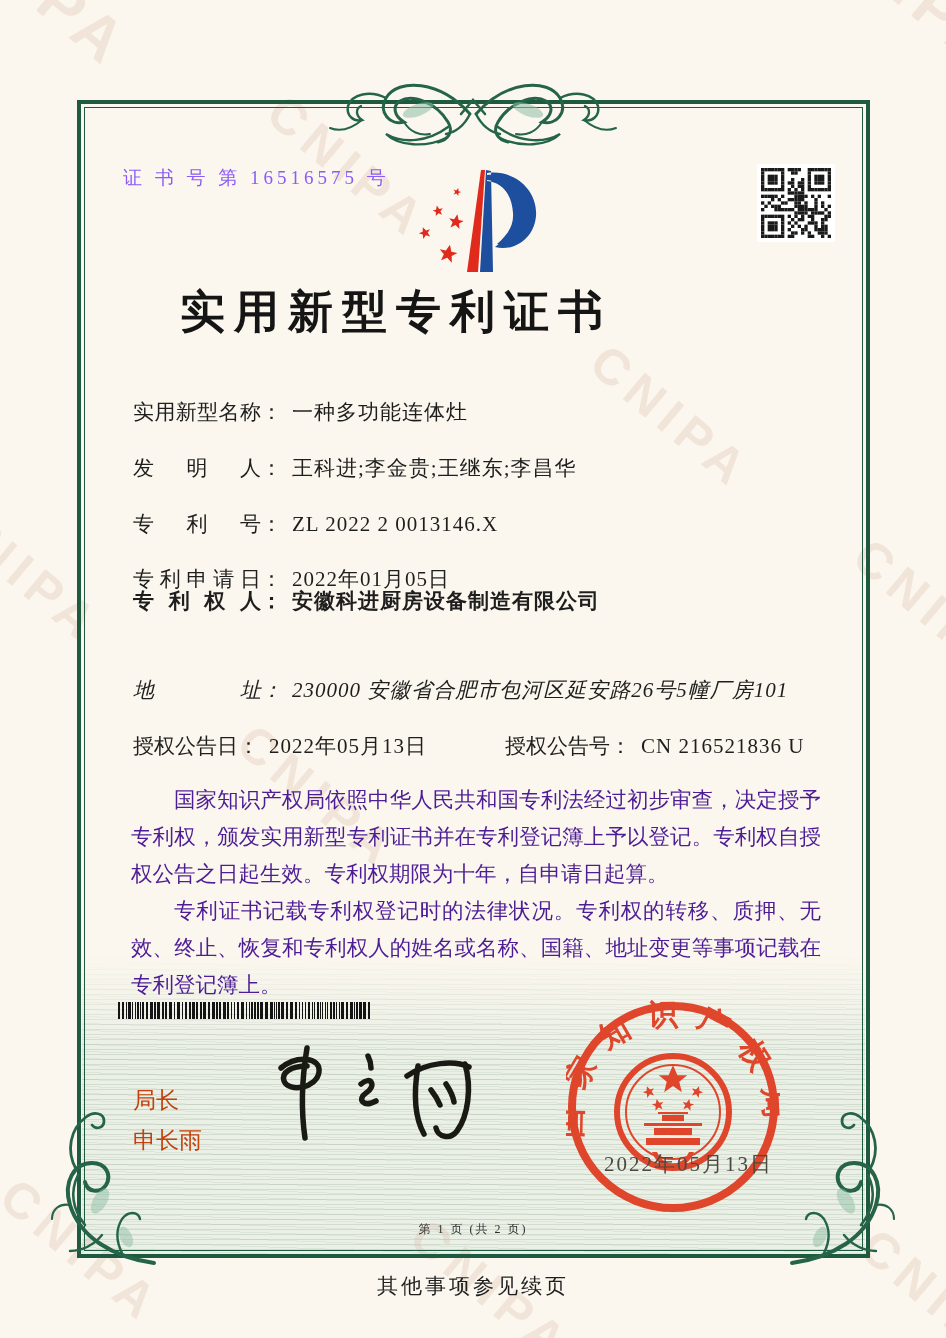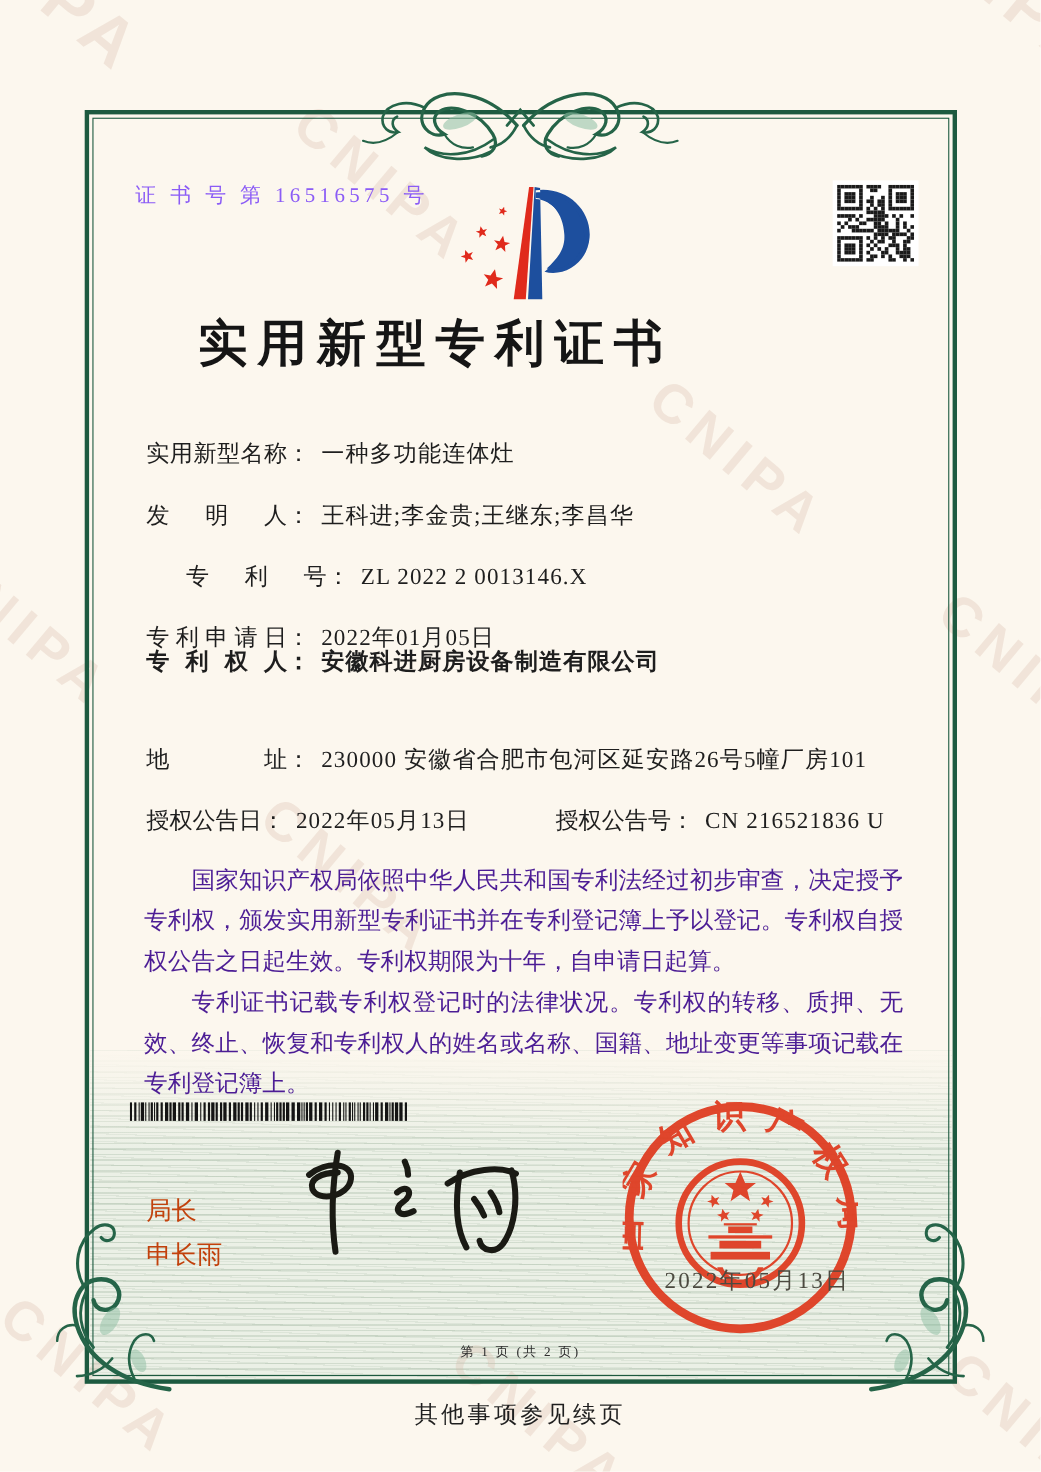--- a/index.html
+++ b/index.html
@@ -384,30 +384,30 @@
   </svg>
 
   <div class="abs" id="title">实用新型专利证书</div>
 
   <div class="abs frow" style="top:398px;">
     <span class="flabel">实用新型名称</span><span class="colon">：</span><span class="fvalue">一种多功能连体灶</span>
   </div>
   <div class="abs frow" style="top:454px;">
     <span class="flabel">发明人</span><span class="colon">：</span><span class="fvalue">王科进;李金贵;王继东;李昌华</span>
   </div>
-  <div class="abs frow" style="top:510px;margin-left:36px;">
+  <div class="abs frow" style="top:510px;">
     <span class="flabel">专利号</span><span class="colon">：</span><span class="fvalue">ZL 2022 2 0013146.X</span>
   </div>
   <div class="abs frow" style="top:565px;">
     <span class="flabel">专利申请日</span><span class="colon">：</span><span class="fvalue">2022年01月05日</span>
   </div>
   <div class="abs frow" style="top:587px;font-weight:bold;">
     <span class="flabel">专利权人</span><span class="colon">：</span><span class="fvalue">安徽科进厨房设备制造有限公司</span>
   </div>
-  <div class="abs frow" style="top:676px;">
+  <div class="abs frow" style="top:676px;font-style:italic;">
     <span class="flabel">地址</span><span class="colon">：</span><span class="fvalue">230000 安徽省合肥市包河区延安路26号5幢厂房101</span>
   </div>
   <div class="abs frow" style="top:732px;">
     <span>授权公告日</span><span class="colon">：</span><span class="fvalue">2022年05月13日</span>
     <span id="grant-no">
       <span>授权公告号</span><span class="colon">：</span><span class="fvalue">CN 216521836 U</span>
     </span>
   </div>
 
   <div class="abs" id="paras">

